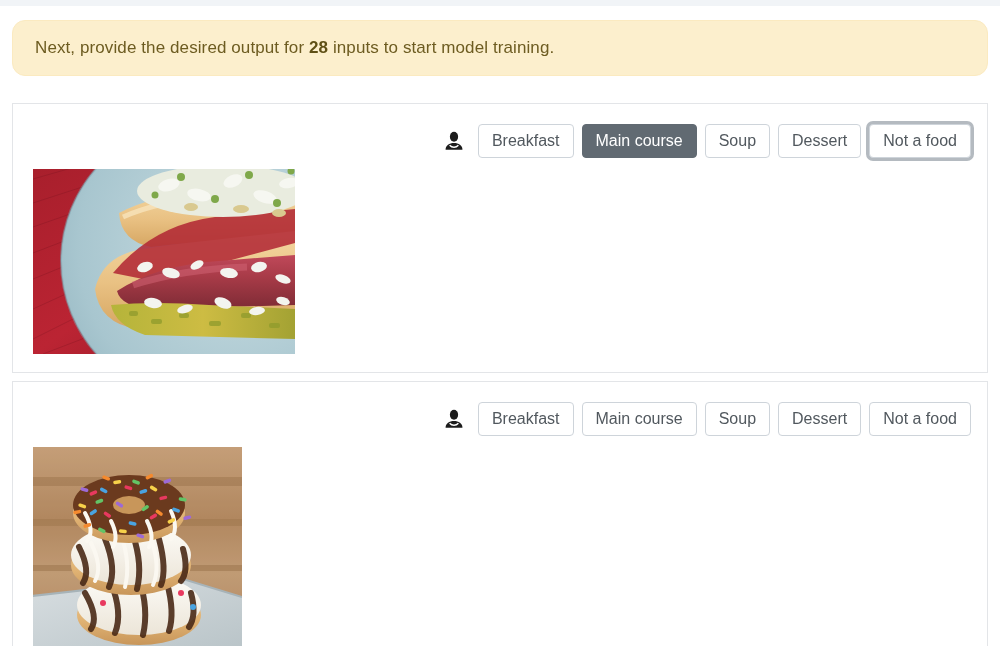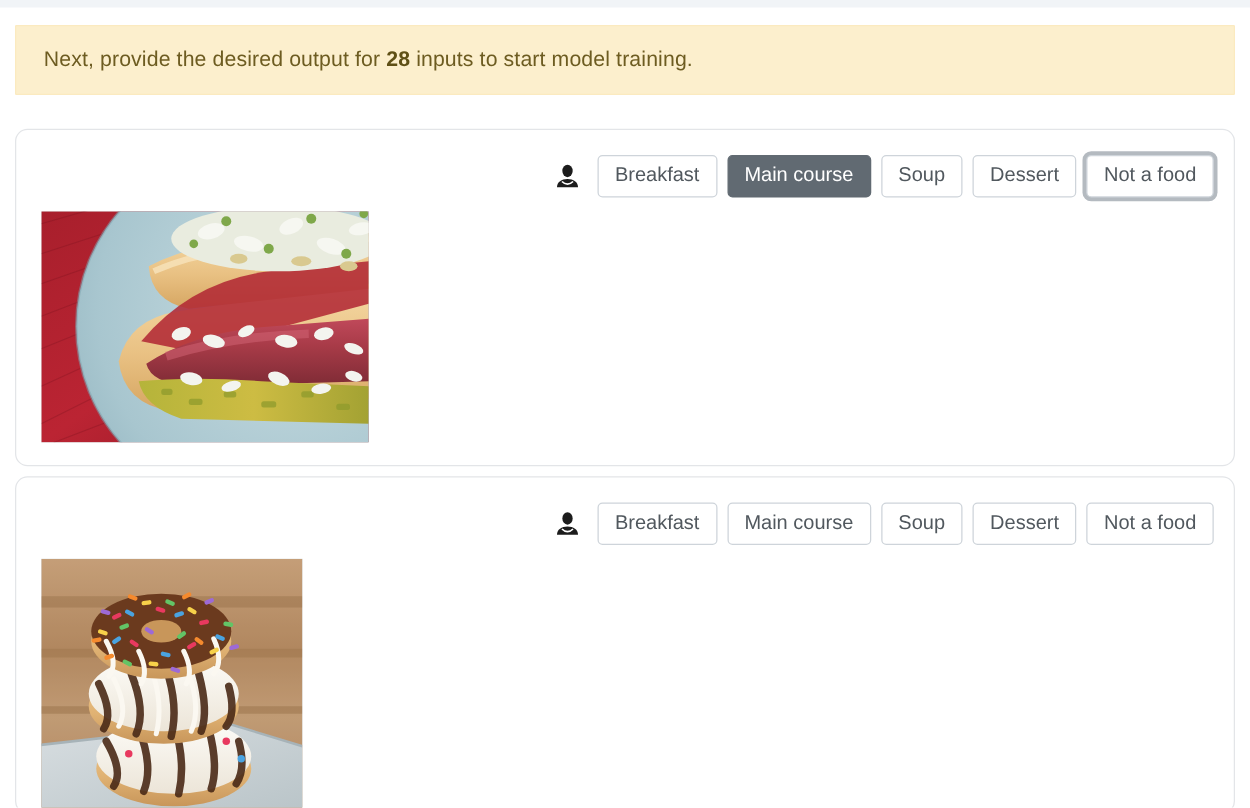--- a/index.html
+++ b/index.html
@@ -28,42 +28,42 @@
     background: #f1f4f7;
   }
 
   
   .banner {
     position: absolute;
     left: 12px; top: 20px;
     width: 976px; height: 56px;
     background: #fcefcd;
     border: 1px solid #fbeac0;
-    border-radius: 1px;
+    border-radius: 13px;
     display: flex;
     align-items: center;
     padding: 0 22px;
   }
   .banner-text {
     font-size: 17px;
     line-height: 1.2;
     color: #6d5c21;
     letter-spacing: .1px;
     white-space: pre;
   }
   .banner-text b { font-weight: bold; color: #5f5016; }
 
   
   .card {
     position: absolute;
     left: 12px;
     width: 976px;
     background: #ffffff;
     border: 1px solid #e3e5e8;
-    border-radius: 10px;
+    border-radius: 0;
   }
   .card-1 { top: 103px; height: 270px; }
   .card-2 { top: 381px; height: 270px; }
 
   
   .choice-row {
     position: absolute;
     right: 16px;
     top: 20px;
     display: flex;

